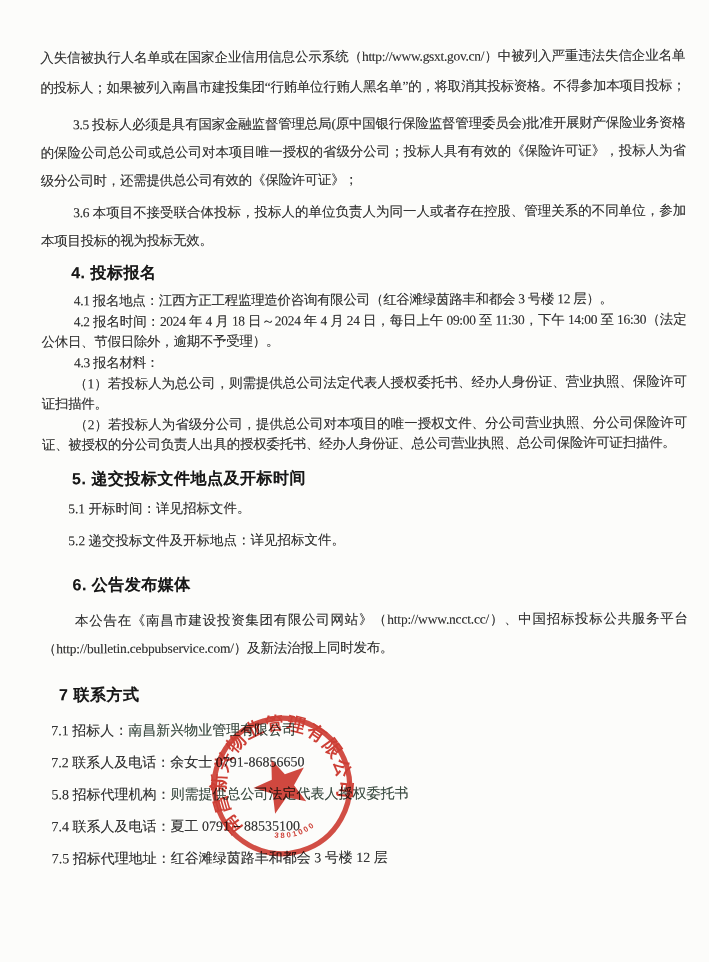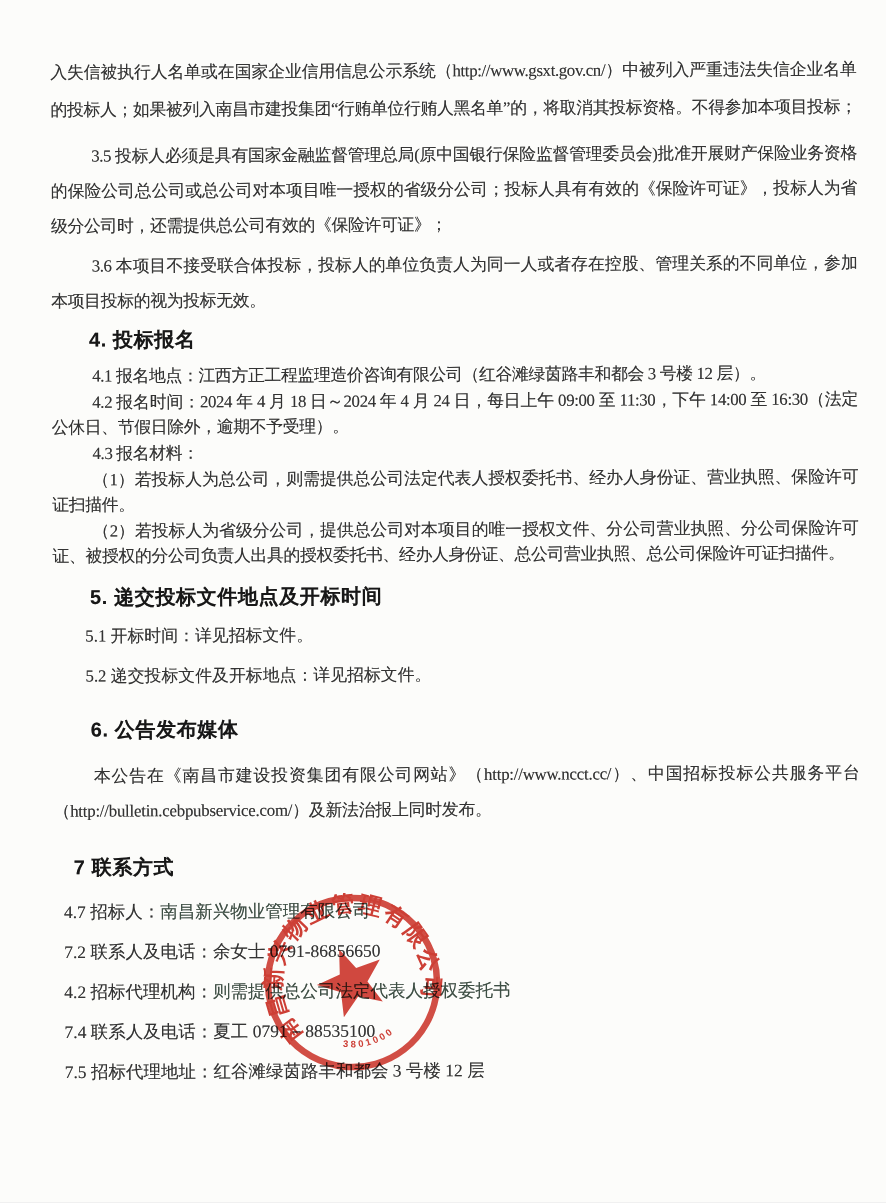--- a/index.html
+++ b/index.html
@@ -103,25 +103,25 @@
     <p class="s5">5.1 开标时间：详见招标文件。</p>
     <p class="s5">5.2 递交投标文件及开标地点：详见招标文件。</p>
 
     <h2 class="heading h6">6. 公告发布媒体</h2>
 
     <p class="s6body">本公告在《南昌市建设投资集团有限公司网站》（http://www.ncct.cc/）、中国招标投标公共服务平台（http://bulletin.cebpubservice.com/）及新法治报上同时发布。</p>
 
     <h2 class="heading h7">7 联系方式</h2>
 
     <p class="s7">
-      <span>4.7  招标人：</span><span class="company-green">南昌新兴物业管理有限公司</span>
+      <span>7.1  招标人：</span><span class="company-green">南昌新兴物业管理有限公司</span>
     </p>
     <p class="s7">7.2  联系人及电话：余女士 0791-86856650</p>
     <p class="s7">
-      <span>4.2  招标代理机构：</span><span class="company-green">则需提供总公司法定代表人授权委托书</span>
+      <span>5.8  招标代理机构：</span><span class="company-green">则需提供总公司法定代表人授权委托书</span>
     </p>
     <p class="s7">7.4  联系人及电话：夏工    0791－88535100</p>
     <p class="s7">7.5 招标代理地址：红谷滩绿茵路丰和都会 3 号楼 12 层</p>
 
   </div>
 
   <div class="seal-wrap">
     <svg viewBox="0 0 170 170">
       <g transform="rotate(-16 85 85)">
         <circle cx="85" cy="85" r="71" fill="none" stroke="var(--seal-color,#cb2a20)" stroke-width="5.5" opacity="0.92"></circle>

